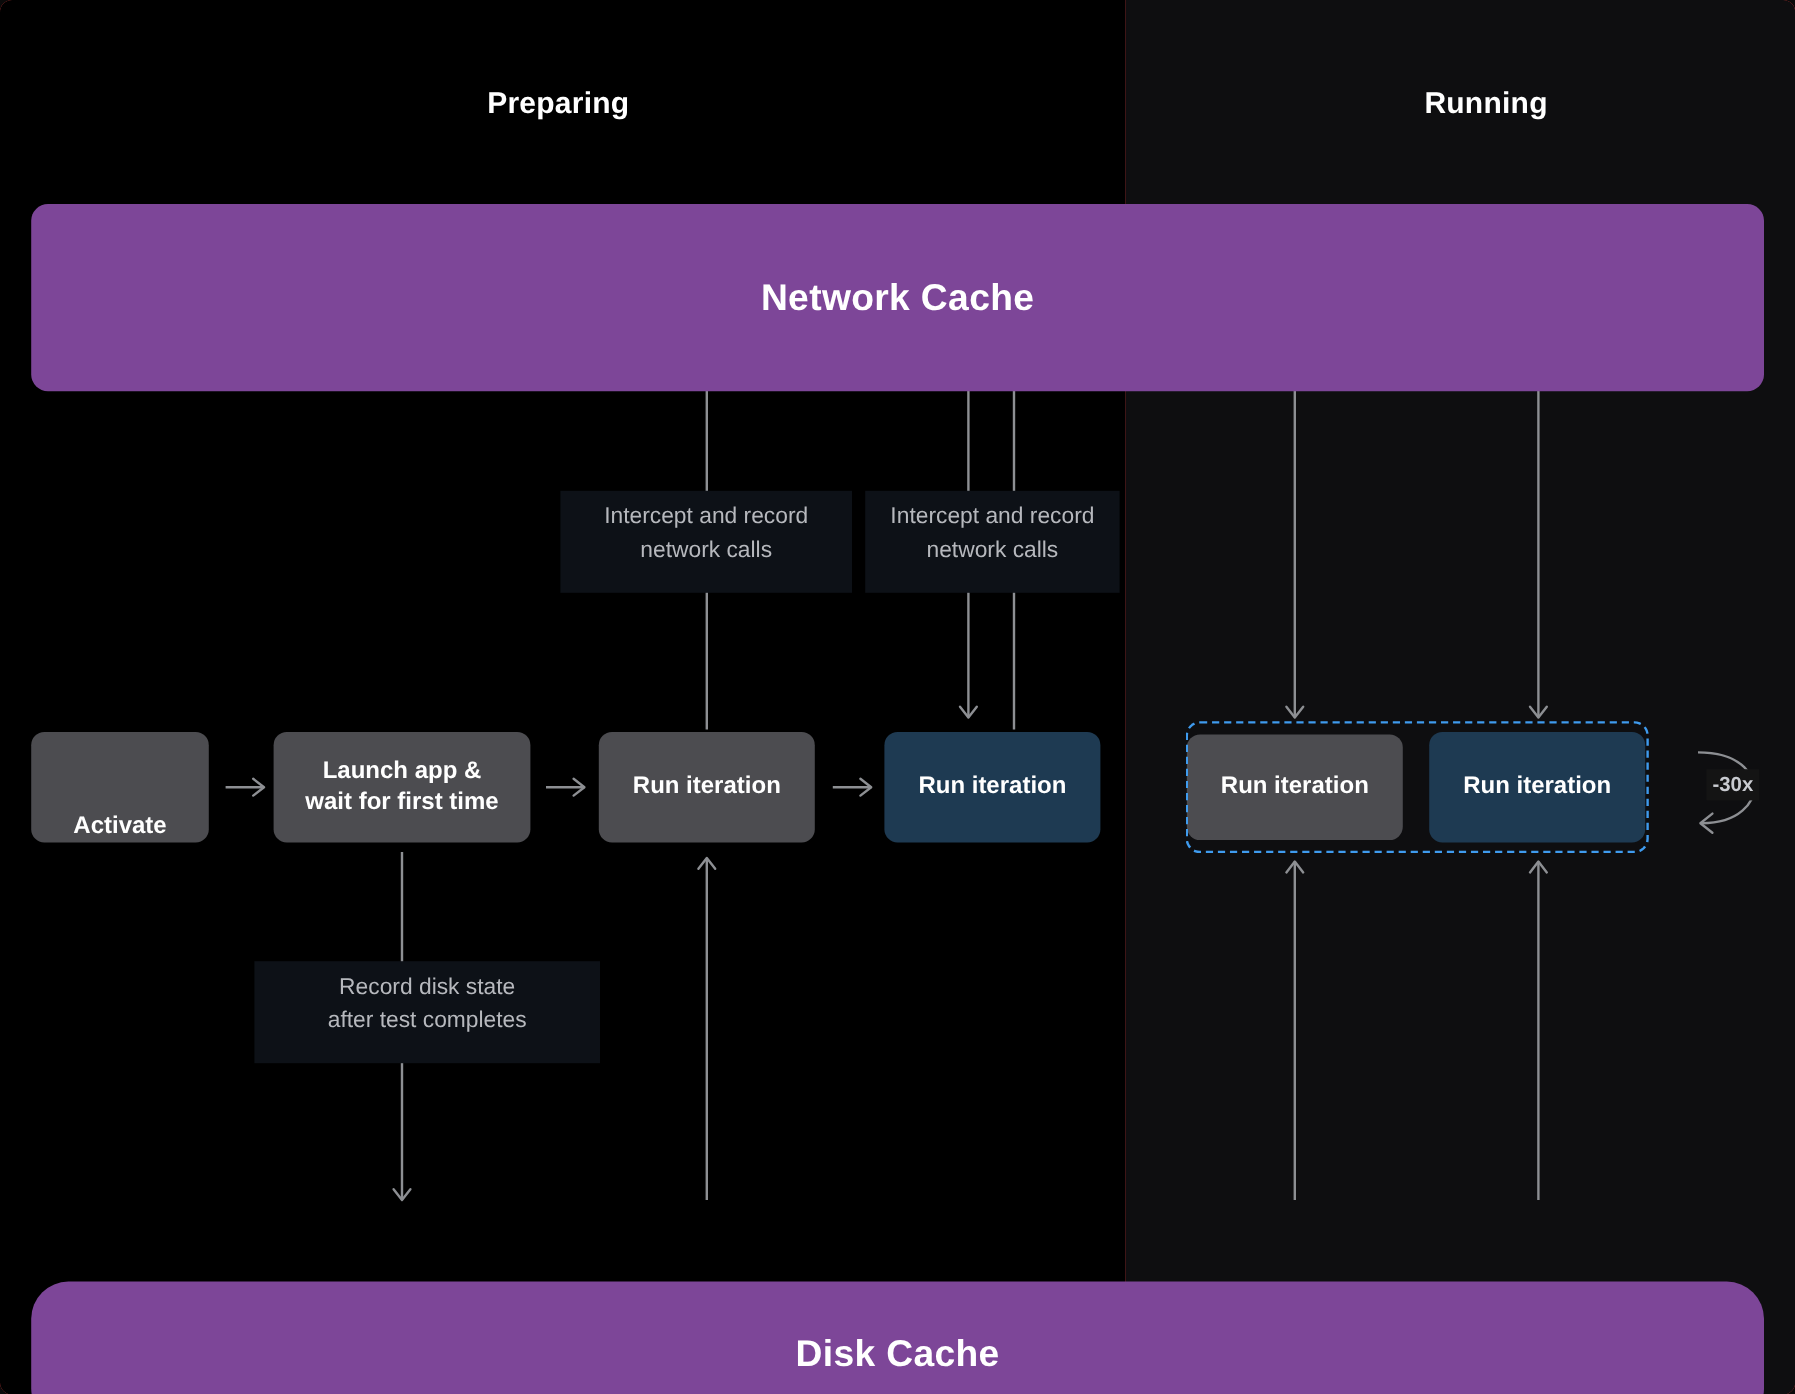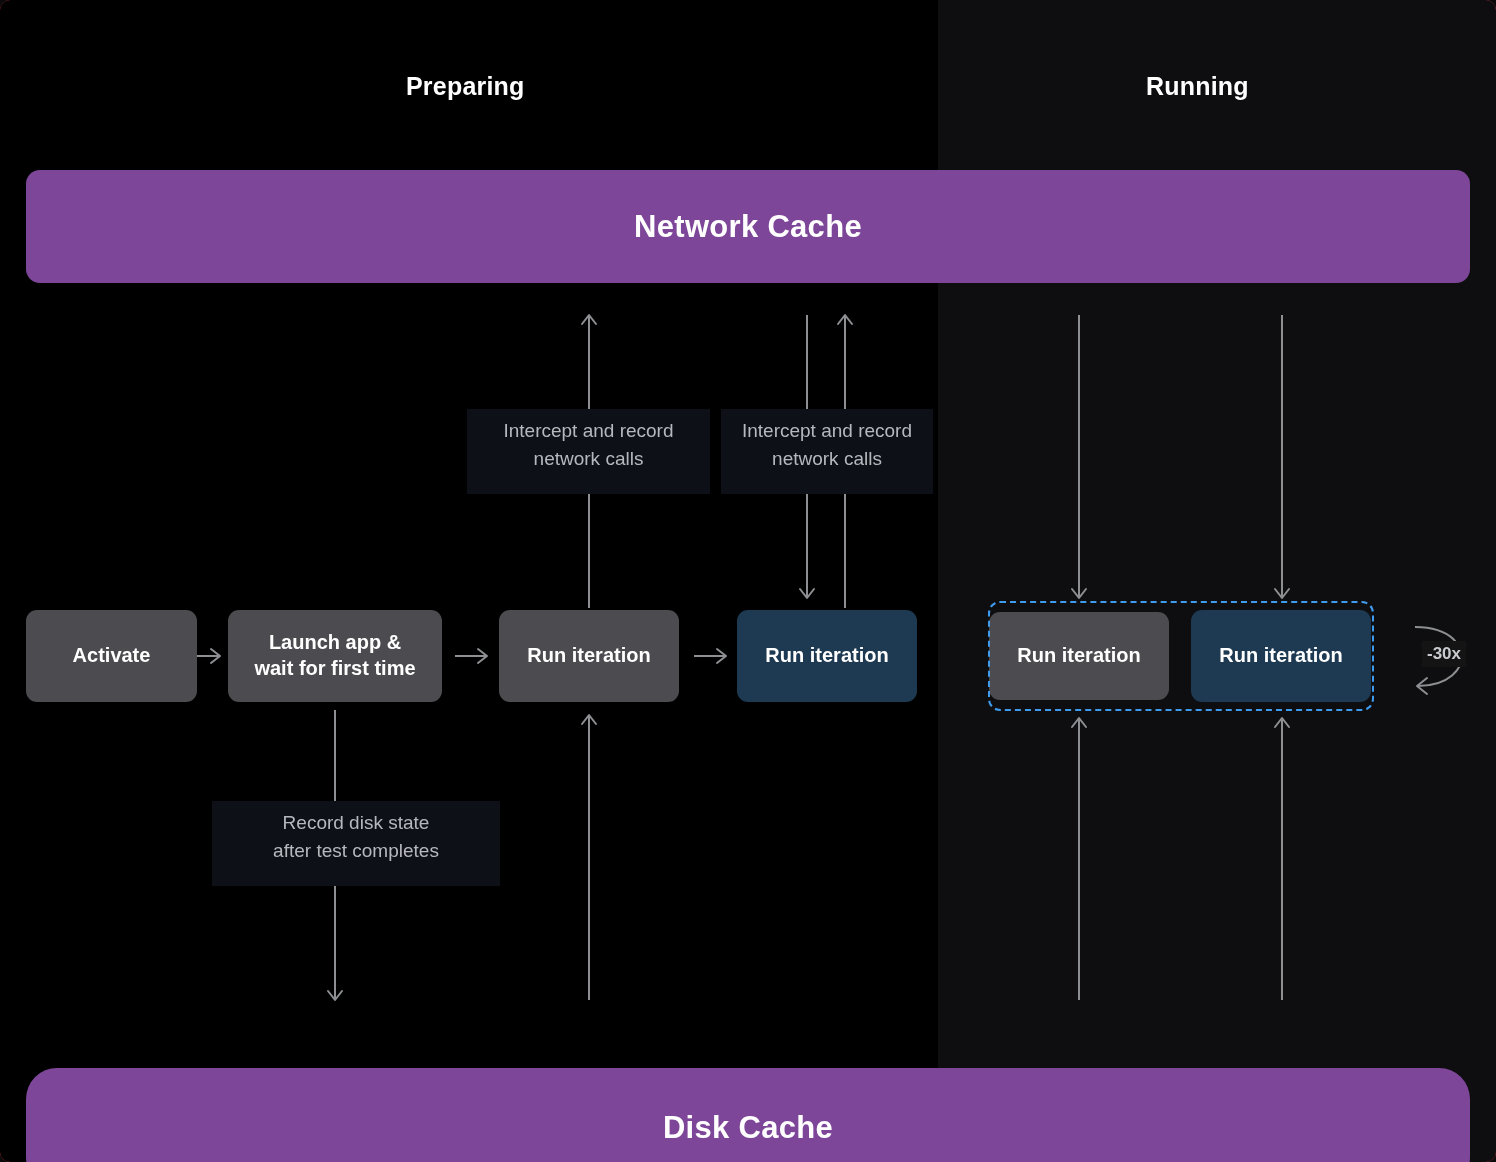--- a/index.html
+++ b/index.html
@@ -28,38 +28,38 @@
   
   .phase-title {
     position: absolute;
     color: #ffffff;
     font-size: 25px;
     font-weight: 600;
     letter-spacing: .2px;
     white-space: nowrap;
   }
   #title-preparing { left: 406px; top: 72px; }
-  #title-running   { left: 1146px; top: 72px; }
+  #title-running   { left: 1187px; top: 72px; }
 
   
   .cache-bar {
     position: absolute;
     left: 26px;
     width: 1444px;
     background: #7d4698;
     border-radius: 14px;
     display: flex;
     align-items: center;
     justify-content: center;
     color: #ffffff;
     font-size: 31px;
     font-weight: 600;
     letter-spacing: .3px;
   }
-  #bar-network { top: 170px;  height: 113px; }
+  #bar-network { top: 170px;  height: 156px; }
   #bar-disk    { top: 1068px; height: 120px; border-radius: 31px; }
 
   
   .node {
     position: absolute;
     border-radius: 11px;
     display: flex;
     align-items: center;
     justify-content: center;
     text-align: center;
@@ -216,21 +216,21 @@
     </span>
   </div>
 
   <div class="note" style="left:212px; top:801px; width:288px; height:85px;">
     <span>
       <span>Record disk state</span><br>
       <span>after test completes</span>
     </span>
   </div>
 
-  <div class="node gray" style="left:26px; top:610px; width:171px; height:92px;">
+  <div class="node gray" style="left:26px; top:610px; width:148px; height:92px;align-items:flex-end;">
     <span>Activate</span>
   </div>
 
   <div class="node gray" style="left:228px; top:610px; width:214px; height:92px;">
     <span>
       <span>Launch app &amp;</span><br>
       <span>wait for first time</span>
     </span>
   </div>
 

